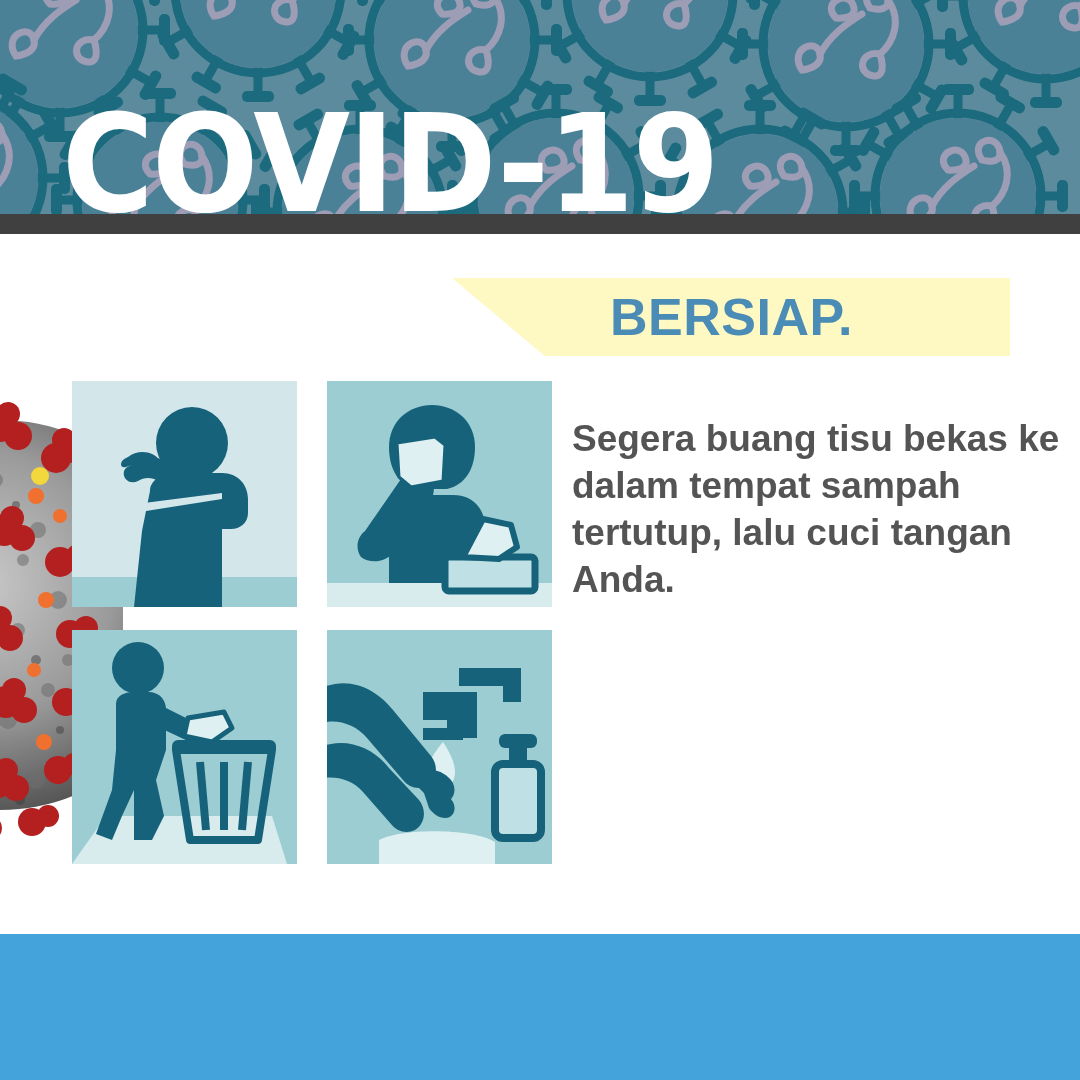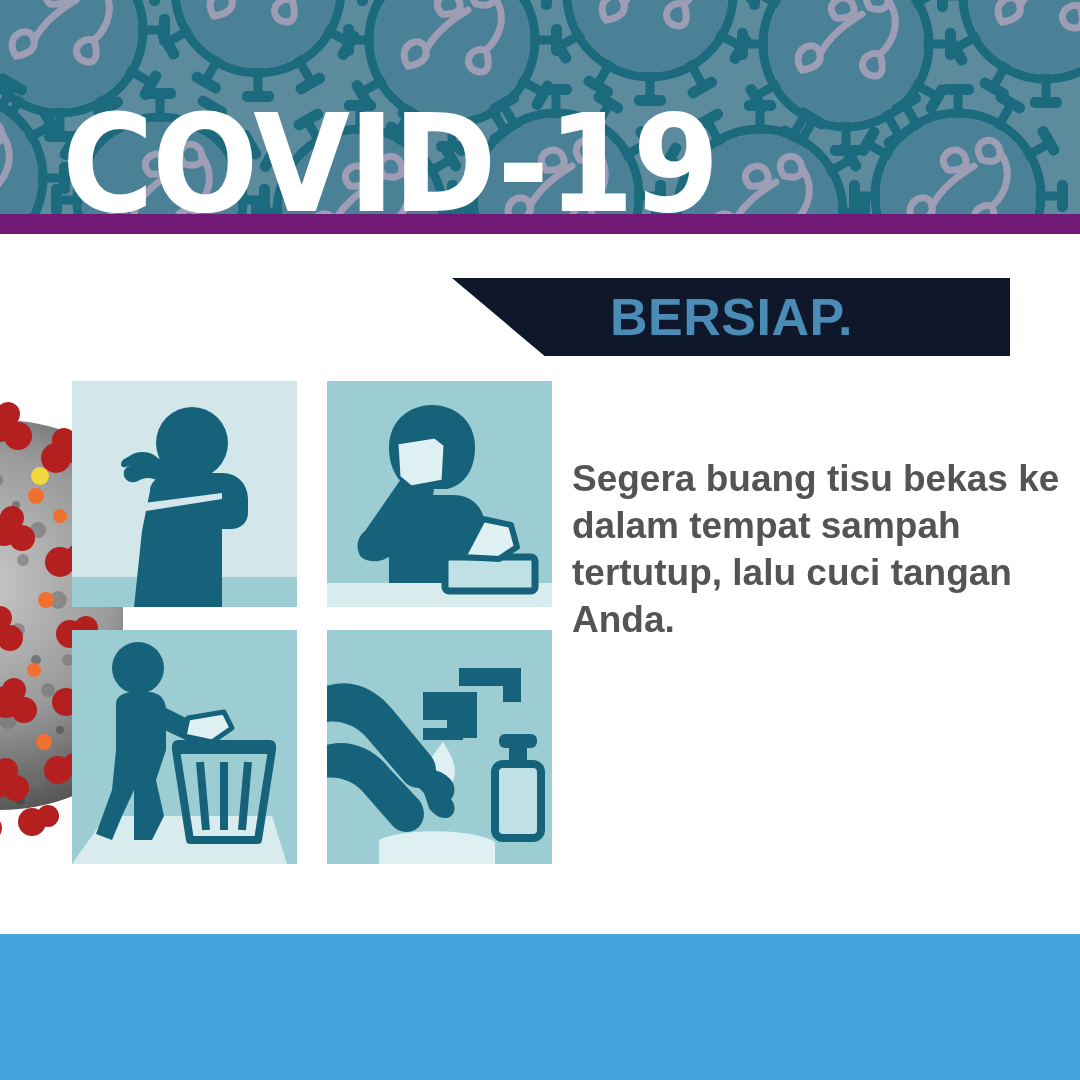--- a/index.html
+++ b/index.html
@@ -7,21 +7,21 @@
     width:1080px;height:1080px;
     background:#ffffff;
     font-family:"Liberation Sans", sans-serif;
     overflow:hidden;
   }
   .poster{position:relative;width:1080px;height:1080px;background:#ffffff;overflow:hidden;}
 
   
   .header{
     position:absolute;left:0;top:0;width:1080px;height:234px;
-    background:#701a75;overflow:hidden;
+    background:#404040;overflow:hidden;
   }
   .virus-layer{position:absolute;left:0;top:0;width:1080px;height:214px;}
 
   .covid-title{
     position:absolute;left:62px;top:96px;
     font-family:"DejaVu Sans", sans-serif;
     font-weight:bold;
     font-size:136px;
     line-height:136px;
     letter-spacing:-2px;
@@ -34,21 +34,21 @@
 
   
   .virus-photo{
     position:absolute;left:-52px;top:330px;width:175px;height:560px;
     overflow:hidden;
   }
 
   
   .banner{
     position:absolute;left:452px;top:278px;width:558px;height:78px;
-    background:#0f172a;
+    background:#fef9c3;
     -webkit-clip-path:polygon(0 0,100% 0,100% 100%,16.6% 100%);
     clip-path:polygon(0 0,100% 0,100% 100%,16.6% 100%);
     display:flex;align-items:center;
   }
   .banner-text{
     margin-left:158px;
     font-size:52px;font-weight:bold;color:#4a8cb5;
     letter-spacing:0.5px;line-height:52px;
   }
 
@@ -58,21 +58,21 @@
   .t2{left:327px;top:381px;width:225px;height:226px;background:#9ccdd2;}
   .t3{left:72px;top:630px;width:225px;height:234px;background:#9ccdd2;}
   .t4{left:327px;top:630px;width:225px;height:234px;background:#9ccdd2;}
   .tile svg{display:block;width:100%;height:100%;}
 
   
   .body-text{
     position:absolute;left:572px;top:415px;width:495px;
     color:#545454;font-size:37px;font-weight:bold;line-height:47px;
   }
-  .para2{margin-top:40px;}
+  .para2{}
 
   
   .footer{
     position:absolute;left:0;top:934px;width:1080px;height:146px;
     background:#45a3dc;
   }
 </style>
 </head>
 <body>
 

